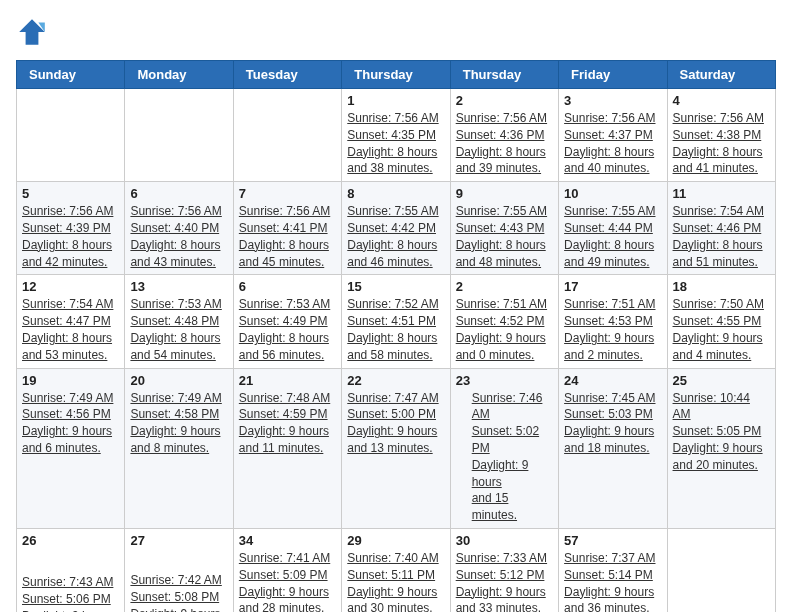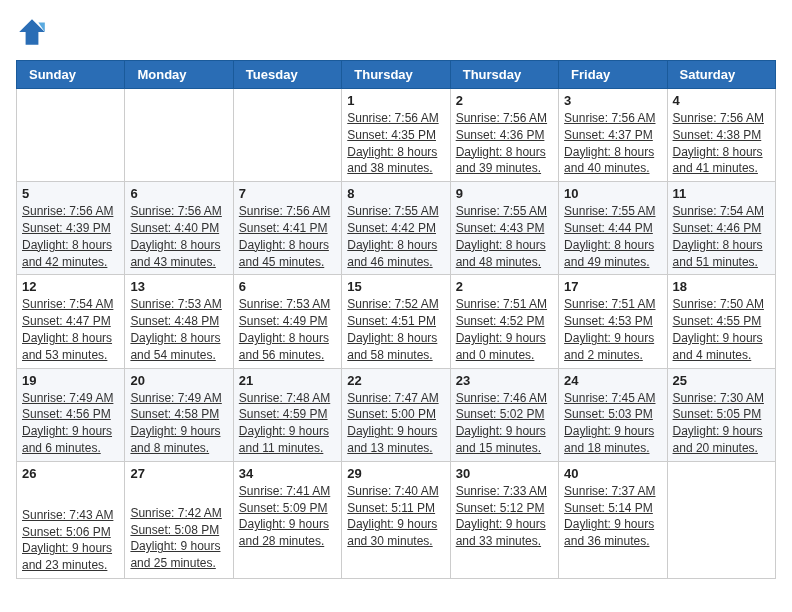--- a/index.html
+++ b/index.html
@@ -282,35 +282,35 @@
         </td>
         <td>
           <span class="day-number">22</span>
           <div class="day-info" style="white-space: pre-line;">Sunrise: 7:47 AM
 Sunset: 5:00 PM
 Daylight: 9 hours
 and 13 minutes.</div>
         </td>
         <td>
           <span class="day-number">23</span>
-          <div class="day-info" style="white-space: pre-line;">Sunrise: 7:46 AM
+          <div class="day-info" style="white-space: pre-line; margin-left: 16px;">Sunrise: 7:46 AM
 Sunset: 5:02 PM
 Daylight: 9 hours
 and 15 minutes.</div>
         </td>
         <td>
           <span class="day-number">24</span>
           <div class="day-info" style="white-space: pre-line;">Sunrise: 7:45 AM
 Sunset: 5:03 PM
 Daylight: 9 hours
 and 18 minutes.</div>
         </td>
         <td>
           <span class="day-number">25</span>
-          <div class="day-info" style="white-space: pre-line;">Sunrise: 7:30 AM
+          <div class="day-info" style="white-space: pre-line;">Sunrise: 10:44 AM
 Sunset: 5:05 PM
 Daylight: 9 hours
 and 20 minutes.</div>
         </td>
       </tr>
       <tr>
         <td>
           <span class="day-number">26</span>
           <div class="day-info" style="white-space: pre-line; margin-top: 26px;">Sunrise: 7:43 AM
 Sunset: 5:06 PM
@@ -339,21 +339,21 @@
 and 30 minutes.</div>
         </td>
         <td>
           <span class="day-number">30</span>
           <div class="day-info" style="white-space: pre-line;">Sunrise: 7:33 AM
 Sunset: 5:12 PM
 Daylight: 9 hours
 and 33 minutes.</div>
         </td>
         <td>
-          <span class="day-number">40</span>
+          <span class="day-number">57</span>
           <div class="day-info" style="white-space: pre-line;">Sunrise: 7:37 AM
 Sunset: 5:14 PM
 Daylight: 9 hours
 and 36 minutes.</div>
         </td>
         <td class="empty-cell"></td>
       </tr>
     </tbody>
 </table>
 

